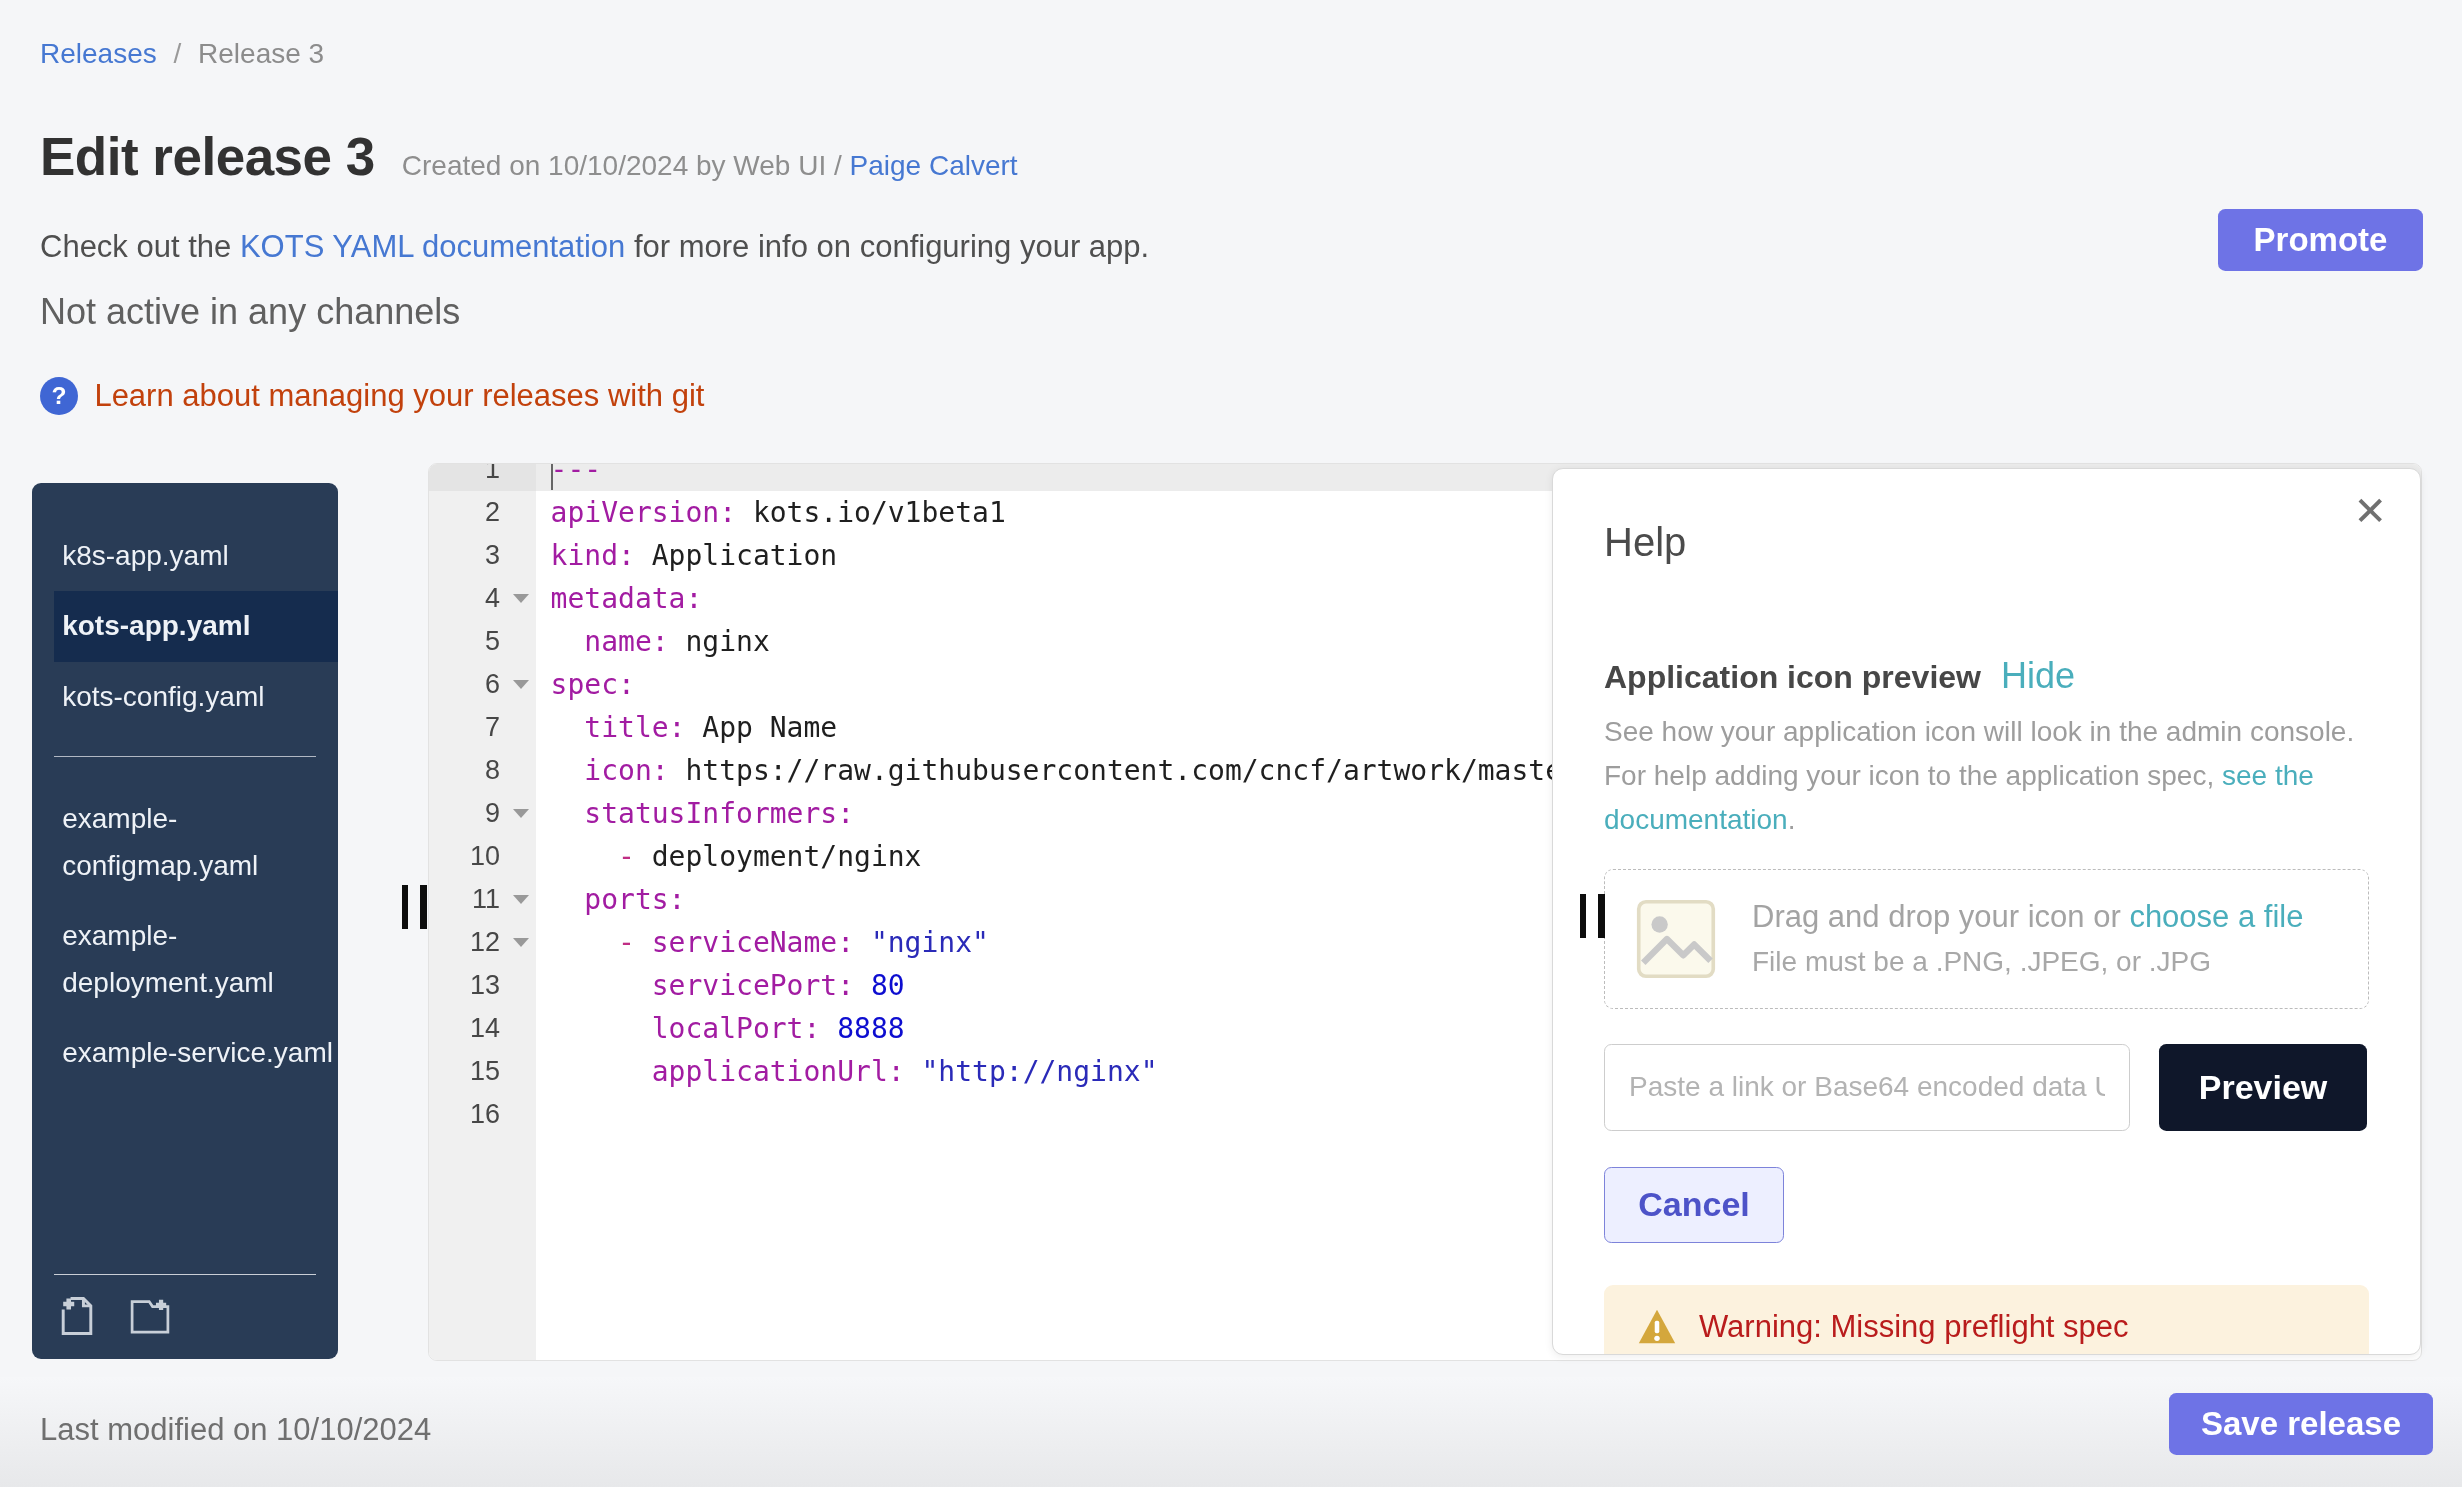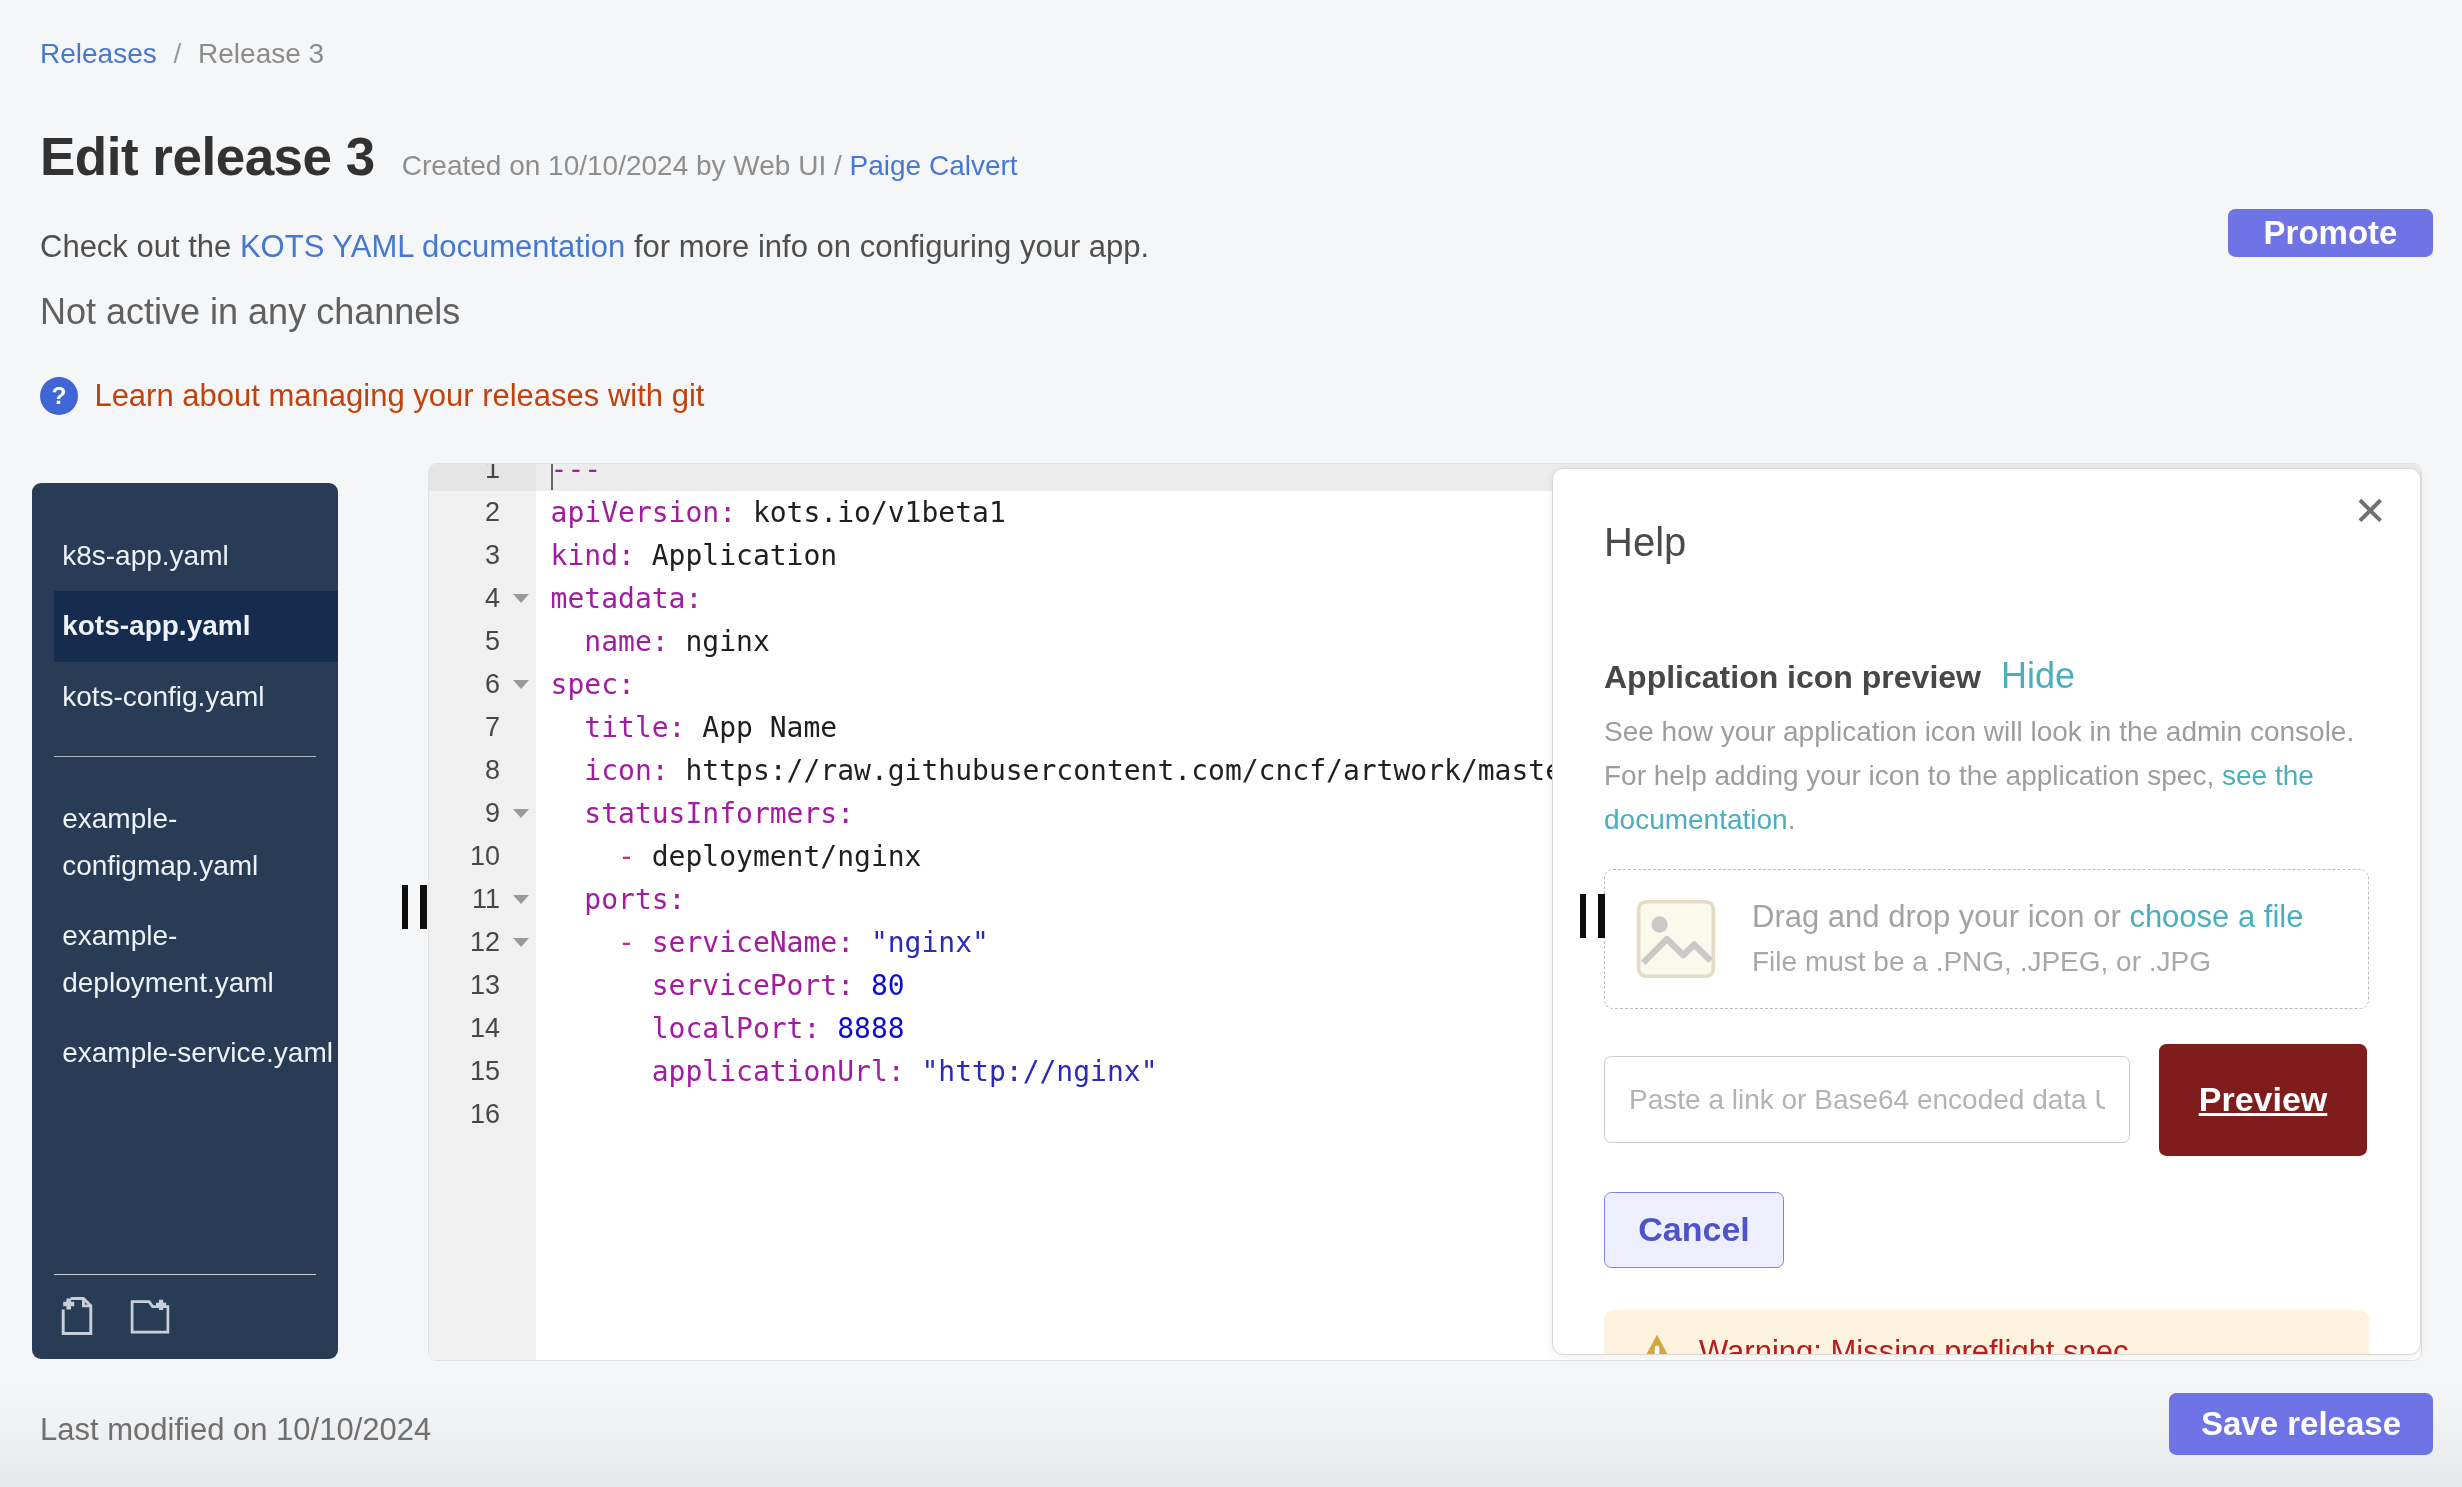--- a/index.html
+++ b/index.html
@@ -30,21 +30,21 @@
   .git-row { position:absolute; left:40px; top:377px; display:flex; align-items:center; gap:16.4px; cursor:pointer; }
   .q-icon { width:38px; height:38px; border-radius:50%; background:#3f66d4; color:#fff;
             font-size:24.6px; font-weight:700; display:flex; align-items:center; justify-content:center; }
   .git-label { font-size:31px; color:#c2410c; }
 
   .btn-primary {
     background:#6e73e6; color:#fff; font-weight:700; font-size:33px;
     border:none; border-radius:7.3px; cursor:pointer;
     font-family:"Liberation Sans", sans-serif;
   }
-  #promote-btn { position:absolute; right:29px; top:209px; width:205px; height:48px; }
+  #promote-btn { position:absolute; right:39px; top:209px; width:205px; height:62px; }
   #save-btn    { position:absolute; right:29px; top:1393px; width:264px; height:62px; }
 
   
   .sidebar {
     position:absolute; left:32px; top:483px; width:306px; height:876px;
     background:#293c56; border-radius:9px; overflow:hidden;
   }
   .file-groups { padding-top:38px; }
   .file-list { list-style:none; margin:0 22px; }
   .file-item { width:288px; padding:12px 8.2px; font-size:28px; line-height:1.66; color:#eef2f7; cursor:pointer; }
@@ -113,24 +113,23 @@
   .drop-line2 { margin-top:11px; font-size:28px; color:#a8a8a8; }
 
   .icon-input-row { margin-top:35px; display:flex; gap:29px; align-items:center; }
   .icon-input {
     width:526px; height:87px; border:1.8px solid #cdcdcd; border-radius:7.3px;
     font-size:28px; padding:0 24px; color:#555; outline:none;
     font-family:"Liberation Sans", sans-serif;
   }
   .icon-input::placeholder { color:#b3b3b3; }
   .btn-preview {
-    width:208px; height:112px; border:none; border-radius:7.3px;
-    background:#7f1d1d; color:#fff; font-weight:700; font-size:34px; cursor:default;
-    font-family:"Liberation Sans", sans-serif;
-    text-decoration:underline;
+    width:208px; height:87px; border:none; border-radius:7.3px;
+    background:#0f172a; color:#fff; font-weight:700; font-size:34px; cursor:default;
+    font-family:"Liberation Sans", sans-serif;
   }
   .btn-cancel {
     margin-top:36px; width:180px; height:76px; border-radius:7.3px;
     background:#edefff; border:1.8px solid #7d83da; color:#4d53c8;
     font-weight:700; font-size:34px; cursor:pointer;
     font-family:"Liberation Sans", sans-serif;
   }
   .warning-box { margin-top:42px; background:#fcf2de; border-radius:9px; padding:22px 33px 11px 33px; }
   .warning-line1 { display:flex; align-items:center; gap:22px; font-size:31px; color:#b91c1c; }
   .warn-icon { width:40px; height:40px; flex:none; }

